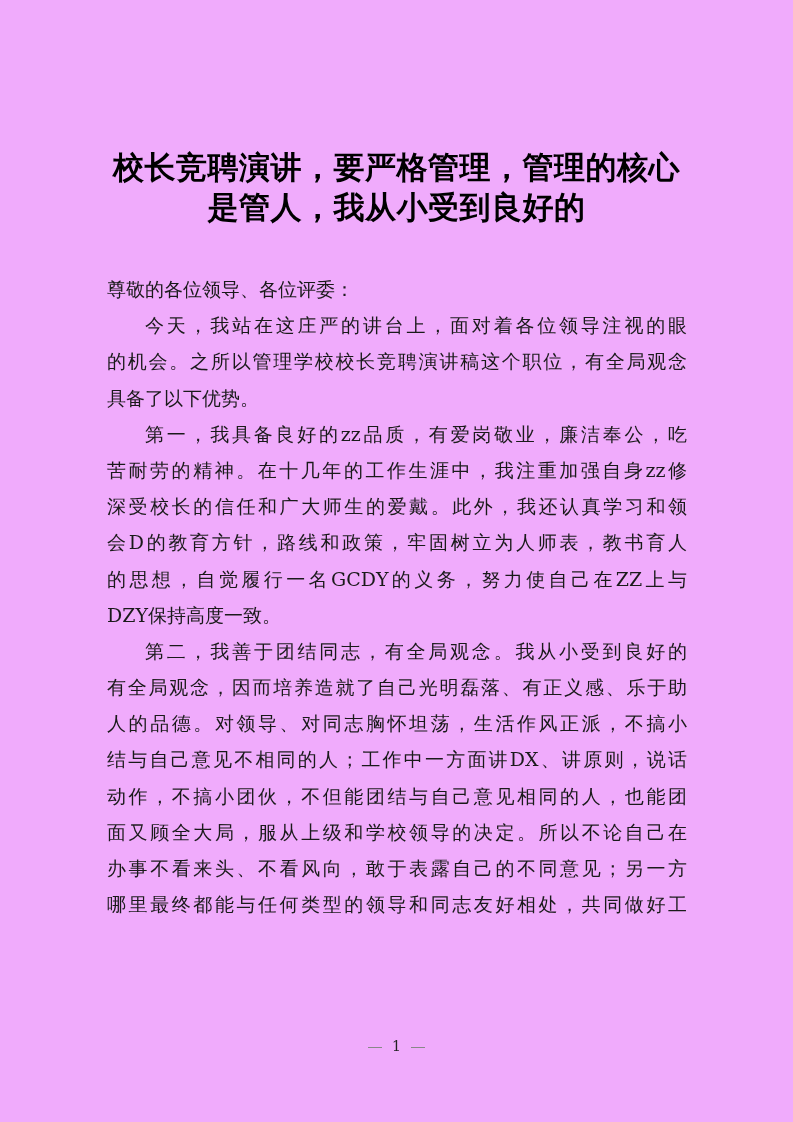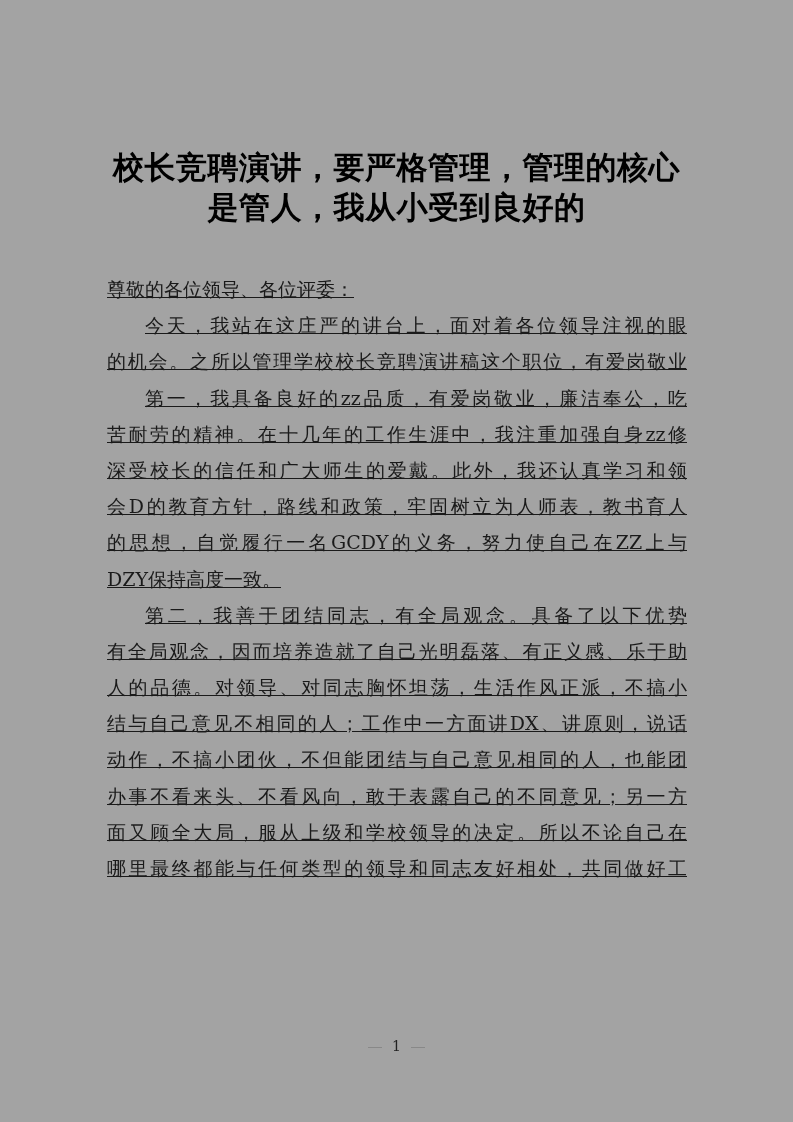--- a/index.html
+++ b/index.html
@@ -12,21 +12,21 @@
       height: 1122px;
       position: relative;
       overflow: hidden;
       color: #111111;
       font-family: "DejaVu Serif", "Liberation Serif", serif;
     }
     .page {
       position: absolute;
       left: 0; top: 0;
       width: 793px; height: 1122px;
-      background: #a3a3a3;
+      background: #f0abfc;
     }
     .title {
       position: absolute;
       left: 80px;
       top: 147px;
       width: 633px;
       text-align: center;
       font-family: "DejaVu Sans", "Liberation Sans", sans-serif;
       font-weight: bold;
       font-size: 31px;
@@ -47,21 +47,20 @@
       line-height: 36.2px;
       color: #1a1a1a;
     }
     .line {
       display: block;
       height: 36.2px;
       white-space: nowrap;
       text-align: justify;
       text-align-last: justify;
       overflow: hidden;
-      text-decoration: underline;
     }
     .line.last {
       text-align-last: left;
     }
     .line.indent {
       padding-left: 38px;
     }
     .footer {
       position: absolute;
       left: 0;
@@ -89,40 +88,41 @@
     <span class="tline">校长竞聘演讲，要严格管理，管理的核心</span>
     <span class="tline">是管人，我从小受到良好的</span>
   </h1>
 
   <div class="body-text">
 
     <span class="line last">尊敬的各位领导、各位评委：</span>
 
     <div>
       <span class="line indent">今天，我站在这庄严的讲台上，面对着各位领导注视的眼</span>
-      <span class="line">的机会。之所以管理学校校长竞聘演讲稿这个职位，有爱岗敬业</span>
+      <span class="line">的机会。之所以管理学校校长竞聘演讲稿这个职位，有全局观念</span>
+      <span class="line last">具备了以下优势。</span>
     </div>
 
     <div>
       <span class="line indent">第一，我具备良好的zz品质，有爱岗敬业，廉洁奉公，吃</span>
       <span class="line">苦耐劳的精神。在十几年的工作生涯中，我注重加强自身zz修</span>
       <span class="line">深受校长的信任和广大师生的爱戴。此外，我还认真学习和领</span>
       <span class="line">会D的教育方针，路线和政策，牢固树立为人师表，教书育人</span>
       <span class="line">的思想，自觉履行一名GCDY的义务，努力使自己在ZZ上与</span>
       <span class="line last">DZY保持高度一致。</span>
     </div>
 
     <div>
-      <span class="line indent">第二，我善于团结同志，有全局观念。具备了以下优势</span>
+      <span class="line indent">第二，我善于团结同志，有全局观念。我从小受到良好的</span>
       <span class="line">有全局观念，因而培养造就了自己光明磊落、有正义感、乐于助</span>
       <span class="line">人的品德。对领导、对同志胸怀坦荡，生活作风正派，不搞小</span>
       <span class="line">结与自己意见不相同的人；工作中一方面讲DX、讲原则，说话</span>
       <span class="line">动作，不搞小团伙，不但能团结与自己意见相同的人，也能团</span>
+      <span class="line">面又顾全大局，服从上级和学校领导的决定。所以不论自己在</span>
       <span class="line">办事不看来头、不看风向，敢于表露自己的不同意见；另一方</span>
-      <span class="line">面又顾全大局，服从上级和学校领导的决定。所以不论自己在</span>
       <span class="line">哪里最终都能与任何类型的领导和同志友好相处，共同做好工</span>
     </div>
 
   </div>
 
   <div class="footer">
     <span class="dash"></span>
     <span>1</span>
     <span class="dash"></span>
   </div>

